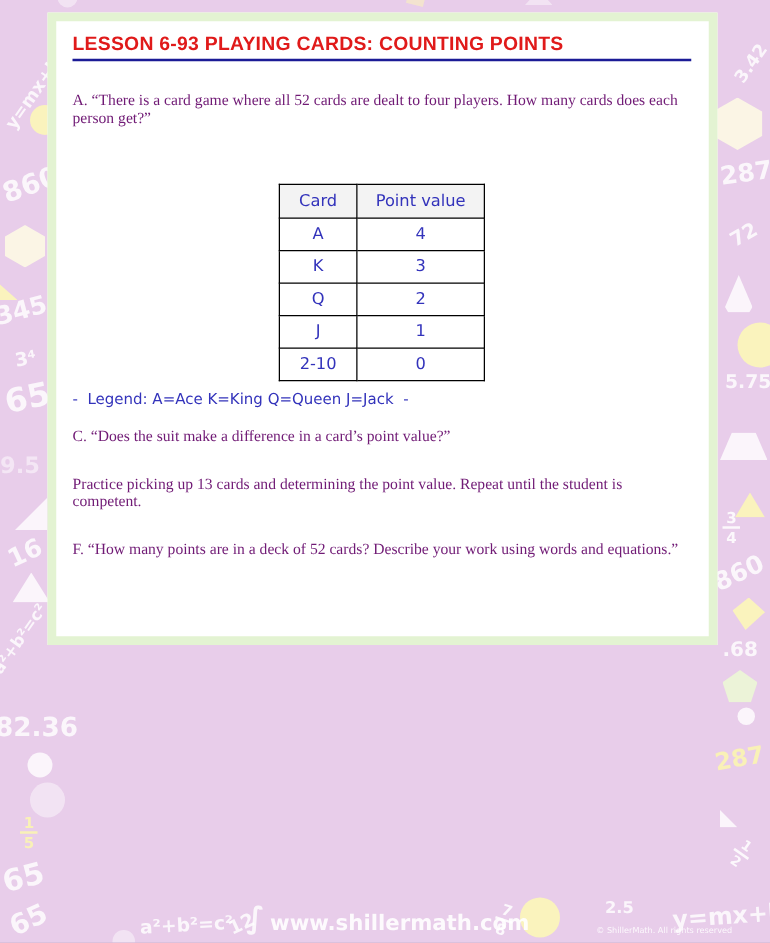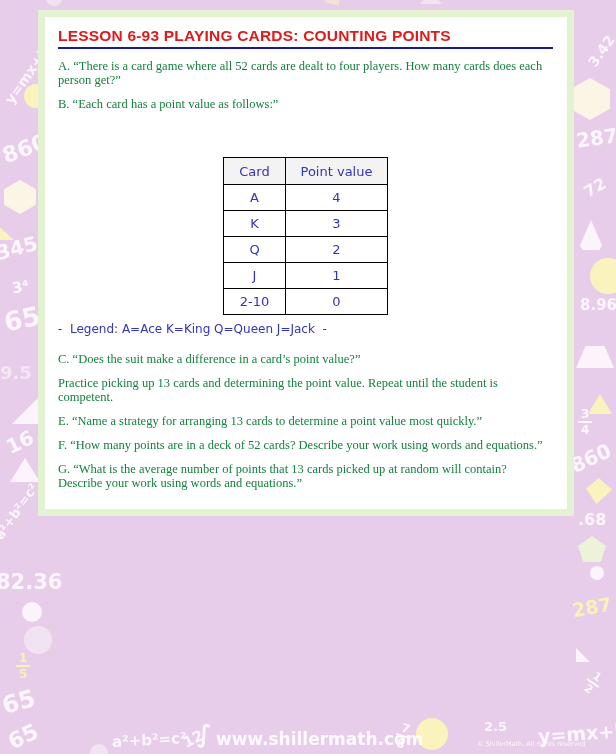--- a/index.html
+++ b/index.html
@@ -38,21 +38,21 @@
   .content-box {
     position:absolute; z-index:2; left:38px; top:10px; width:536px; height:506px;
     background:#ffffff; border:7px solid #e3f3d2; box-sizing:border-box;
   }
   .content-inner { padding:5px 14px 0 13px; }
   .lesson-title {
     margin:5px 0 2px 0; font-family:"Liberation Sans", sans-serif;
     font-weight:bold; font-size:15.5px; letter-spacing:0.2px; color:#e01a1a;
   }
   .title-rule { height:0; border:none; border-top:2px solid #1b1b96; margin:2px 0 0 0; }
-  .content-inner p { margin:10px 0; font-size:12.5px; line-height:14px; color:#15803d; }
+  .content-inner p { margin:24px 0; font-size:12.5px; line-height:14px; color:#701a75; }
   
   table.points { border-collapse:collapse; margin:46px auto 0 auto;
     font-family:"DejaVu Sans", sans-serif; font-size:13px; color:#3333bb; }
   table.points th, table.points td {
     border:1px solid #000; text-align:center; font-weight:normal; padding:0 8px; }
   table.points th { background:#f3f3f3; height:26px; }
   table.points td { height:25px; }
   table.points .col-card { width:45px; }
   table.points .col-val  { width:85px; }
   .legend { margin:7px 0 0 0; font-family:"DejaVu Sans", sans-serif;
@@ -97,21 +97,21 @@
   <div class="shape soft circle" style="left:46px; top:-10px; width:16px; height:16px;"></div>
   <div class="shape yellow" style="left:326px; top:-8px; width:14px; height:12px; transform:rotate(14deg); opacity:0.6;"></div>
   <div class="shape soft tri" style="left:420px; top:-8px; width:22px; height:12px;"></div>
 
   <span class="deco" style="left:584px; top:44px; font-size:14px; transform:rotate(-55deg);">3.42</span>
   <div class="shape cube" style="left:570px; top:78px; width:40px; height:42px; background:rgba(253,250,228,0.9);"></div>
   <span class="deco" style="left:576px; top:128px; font-size:20px; transform:rotate(-8deg);">287</span>
   <span class="deco" style="left:584px; top:180px; font-size:16px; transform:rotate(-30deg);">72</span>
   <div class="shape cone" style="left:580px; top:220px; width:22px; height:30px;"></div>
   <div class="shape yellow circle" style="left:590px; top:258px; width:36px; height:36px;"></div>
-  <span class="deco" style="left:580px; top:298px; font-size:15px;">8.96</span>
+  <span class="deco" style="left:580px; top:298px; font-size:15px;">5.75</span>
   <div class="shape trap" style="left:576px; top:346px; width:38px; height:22px;"></div>
   <div class="shape yellow tri" style="left:588px; top:394px; width:24px; height:20px;"></div>
   <span class="frac" style="left:578px; top:408px; font-size:12px;">
     <span class="num">3</span>
     <span class="den">4</span>
   </span>
   <span class="deco" style="left:570px; top:448px; font-size:20px; transform:rotate(-25deg);">860</span>
   <div class="shape yellow kite" style="left:586px; top:478px; width:26px; height:26px;"></div>
   <span class="deco" style="left:578px; top:512px; font-size:16px;">.68</span>
   <div class="shape palegreen pent" style="left:578px; top:536px; width:28px; height:26px;"></div>
@@ -138,21 +138,20 @@
   <div class="footer-url">www.shillermath.com</div>
   <div class="footer-copy">© ShillerMath. All rights reserved</div>
 
   <div class="content-box">
     <div class="content-inner">
 
       <h1 class="lesson-title">LESSON 6-93 PLAYING CARDS: COUNTING POINTS</h1>
       <hr class="title-rule">
 
       <p>A. “There is a card game where all 52 cards are dealt to four players. How many cards does each person get?”</p>
-      <p>B. “Each card has a point value as follows:”</p>
 
       <table class="points">
         <thead>
           <tr>
             <th class="col-card">Card</th>
             <th class="col-val">Point value</th>
           </tr>
         </thead>
         <tbody>
           <tr>
@@ -175,20 +174,18 @@
             <td>2-10</td>
             <td>0</td>
           </tr>
         </tbody>
       </table>
 
       <div class="legend">-  Legend: A=Ace K=King Q=Queen J=Jack  -</div>
 
       <p class="after-legend">C. “Does the suit make a difference in a card’s point value?”</p>
       <p>Practice picking up 13 cards and determining the point value. Repeat until the student is competent.</p>
-      <p>E. “Name a strategy for arranging 13 cards to determine a point value most quickly.”</p>
       <p>F. “How many points are in a deck of 52 cards? Describe your work using words and equations.”</p>
-      <p>G. “What is the average number of points that 13 cards picked up at random will contain? Describe your work using words and equations.”</p>
 
     </div>
   </div>
 
 </div>
 
 </body></html>

